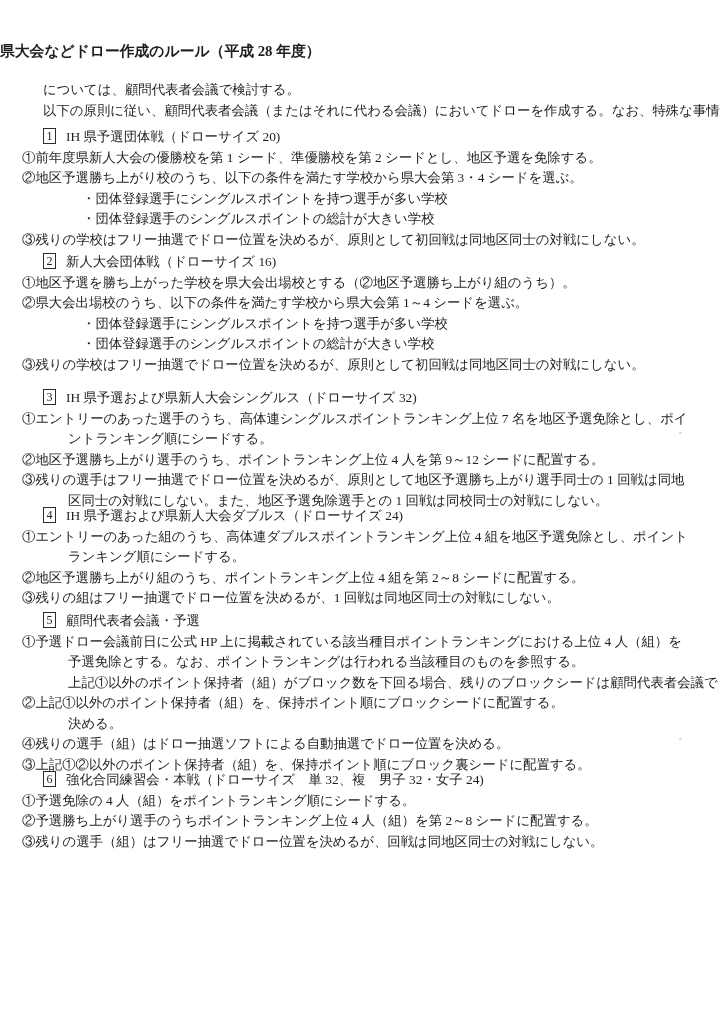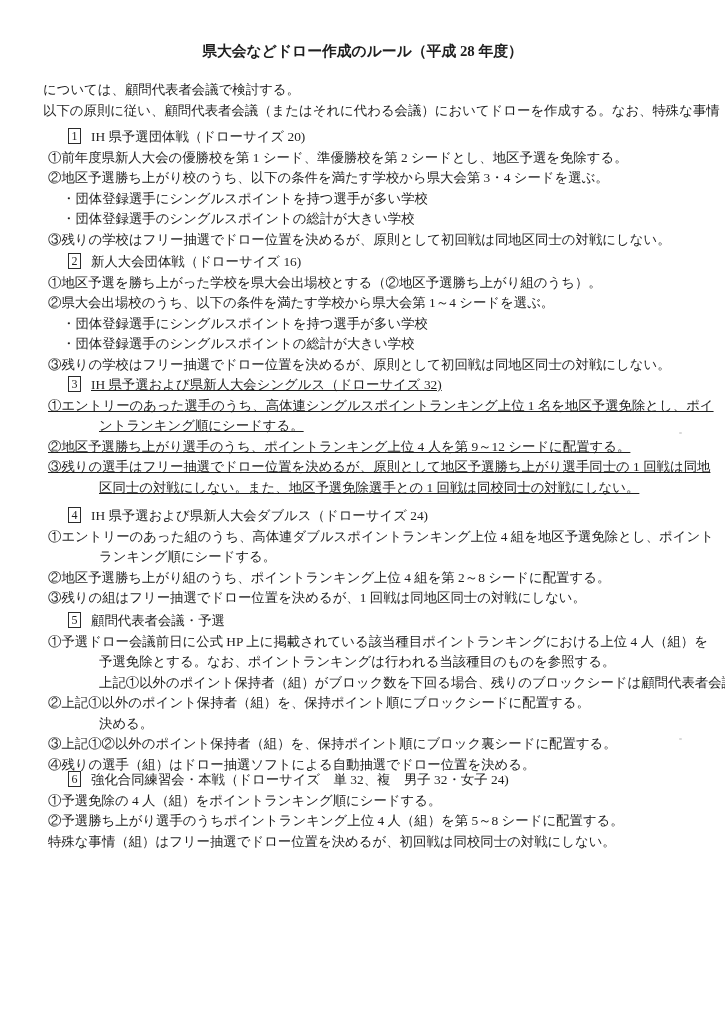--- a/index.html
+++ b/index.html
@@ -8,41 +8,41 @@
     width:725px;height:1024px;
     background:#ffffff;
     font-family:"Liberation Serif","DejaVu Serif",serif;
     color:#1e1e1e;
     font-size:13.4px;
     line-height:20.5px;
     overflow:hidden;
   }
   .doc-title{
     position:absolute;top:41px;left:0;width:100%;
-    margin:0;text-align:center;
+    margin:0;
     font-size:14.8px;font-weight:bold;line-height:20px;
   }
   .intro{position:absolute;top:80px;left:43px;right:28px;}
   .sec{position:absolute;left:0;right:28px;}
-  .sec-head{padding-left:68px;white-space:nowrap;}
+  .sec-head{padding-left:43px;white-space:nowrap;}
   .numbox{
     display:inline-block;
     min-width:13px;height:16px;line-height:15px;
     border:1px solid #2b2b2b;
     text-align:center;
     font-size:12px;
     padding:0 1px;
     margin-right:10px;
     box-sizing:border-box;
     vertical-align:1px;
   }
   .ln{white-space:nowrap;}
-  .ln-item{padding-left:48px;}
-  .ln-cont{padding-left:99px;}
-  .ln-bullet{padding-left:62px;}
+  .ln-item{padding-left:22px;}
+  .ln-cont{padding-left:68px;}
+  .ln-bullet{padding-left:82px;}
   .speck{position:absolute;background:#c9c9c9;width:3px;height:2px;border-radius:1px;opacity:.7;}
 </style>
 </head>
 <body>
 
 <div class="page">
   <h1 class="doc-title">県大会などドロー作成のルール（平成 28 年度）</h1>
   <div class="intro">
       <div class="ln">については、顧問代表者会議で検討する。</div>
       <div class="ln">以下の原則に従い、顧問代表者会議（またはそれに代わる会議）においてドローを作成する。なお、特殊な事情</div>
@@ -57,47 +57,47 @@
         <div class="ln ln-item">③残りの学校はフリー抽選でドロー位置を決めるが、原則として初回戦は同地区同士の対戦にしない。</div>
       </section>
       <section class="sec" style="top: 252px;">
         <div class="sec-head"><span class="numbox">2</span><span>新人大会団体戦（ドローサイズ 16)</span></div>
         <div class="ln ln-item">①地区予選を勝ち上がった学校を県大会出場校とする（②地区予選勝ち上がり組のうち）。</div>
         <div class="ln ln-item">②県大会出場校のうち、以下の条件を満たす学校から県大会第 1～4 シードを選ぶ。</div>
         <div class="ln ln-bullet">・団体登録選手にシングルスポイントを持つ選手が多い学校</div>
         <div class="ln ln-bullet">・団体登録選手のシングルスポイントの総計が大きい学校</div>
         <div class="ln ln-item">③残りの学校はフリー抽選でドロー位置を決めるが、原則として初回戦は同地区同士の対戦にしない。</div>
       </section>
-      <section class="sec" style="top: 375px; text-decoration: underline;">
+      <section class="sec" style="top: 388px;">
         <div class="sec-head"><span class="numbox">3</span><span>IH 県予選および県新人大会シングルス（ドローサイズ 32)</span></div>
-        <div class="ln ln-item">①エントリーのあった選手のうち、高体連シングルスポイントランキング上位 1 名を地区予選免除とし、ポイ</div>
+        <div class="ln ln-item">①エントリーのあった選手のうち、高体連シングルスポイントランキング上位 7 名を地区予選免除とし、ポイ</div>
         <div class="ln ln-cont">ントランキング順にシードする。</div>
         <div class="ln ln-item">②地区予選勝ち上がり選手のうち、ポイントランキング上位 4 人を第 9～12 シードに配置する。</div>
         <div class="ln ln-item">③残りの選手はフリー抽選でドロー位置を決めるが、原則として地区予選勝ち上がり選手同士の 1 回戦は同地</div>
         <div class="ln ln-cont">区同士の対戦にしない。また、地区予選免除選手との 1 回戦は同校同士の対戦にしない。</div>
       </section>
       <section class="sec" style="top: 506px;">
         <div class="sec-head"><span class="numbox">4</span><span>IH 県予選および県新人大会ダブルス（ドローサイズ 24)</span></div>
         <div class="ln ln-item">①エントリーのあった組のうち、高体連ダブルスポイントランキング上位 4 組を地区予選免除とし、ポイント</div>
         <div class="ln ln-cont">ランキング順にシードする。</div>
         <div class="ln ln-item">②地区予選勝ち上がり組のうち、ポイントランキング上位 4 組を第 2～8 シードに配置する。</div>
         <div class="ln ln-item">③残りの組はフリー抽選でドロー位置を決めるが、1 回戦は同地区同士の対戦にしない。</div>
       </section>
       <section class="sec" style="top: 611px;">
         <div class="sec-head"><span class="numbox">5</span><span>顧問代表者会議・予選</span></div>
         <div class="ln ln-item">①予選ドロー会議前日に公式 HP 上に掲載されている該当種目ポイントランキングにおける上位 4 人（組）を</div>
         <div class="ln ln-cont">予選免除とする。なお、ポイントランキングは行われる当該種目のものを参照する。</div>
         <div class="ln ln-cont">上記①以外のポイント保持者（組）がブロック数を下回る場合、残りのブロックシードは顧問代表者会議で</div>
         <div class="ln ln-item">②上記①以外のポイント保持者（組）を、保持ポイント順にブロックシードに配置する。</div>
         <div class="ln ln-cont">決める。</div>
+        <div class="ln ln-item">④残りの選手（組）はドロー抽選ソフトによる自動抽選でドロー位置を決める。</div>
         <div class="ln ln-item">③上記①②以外のポイント保持者（組）を、保持ポイント順にブロック裏シードに配置する。</div>
-        <div class="ln ln-item">④残りの選手（組）はドロー抽選ソフトによる自動抽選でドロー位置を決める。</div>
       </section>
       <section class="sec" style="top: 770px;">
         <div class="sec-head"><span class="numbox">6</span><span>強化合同練習会・本戦（ドローサイズ　単 32、複　男子 32・女子 24)</span></div>
         <div class="ln ln-item">①予選免除の 4 人（組）をポイントランキング順にシードする。</div>
-        <div class="ln ln-item">②予選勝ち上がり選手のうちポイントランキング上位 4 人（組）を第 5～8 シードに配置する。</div>
-        <div class="ln ln-item">特殊な事情（組）はフリー抽選でドロー位置を決めるが、初回戦は同校同士の対戦にしない。</div>
+        <div class="ln ln-item">②予選勝ち上がり選手のうちポイントランキング上位 4 人（組）を第 2～8 シードに配置する。</div>
+        <div class="ln ln-item">③残りの選手（組）はフリー抽選でドロー位置を決めるが、回戦は同地区同士の対戦にしない。</div>
       </section>
     </div>
   <div class="speck" style="left:679px;top:432px;"></div>
   <div class="speck" style="left:679px;top:738px;"></div>
 </div>
 
 </body></html>

